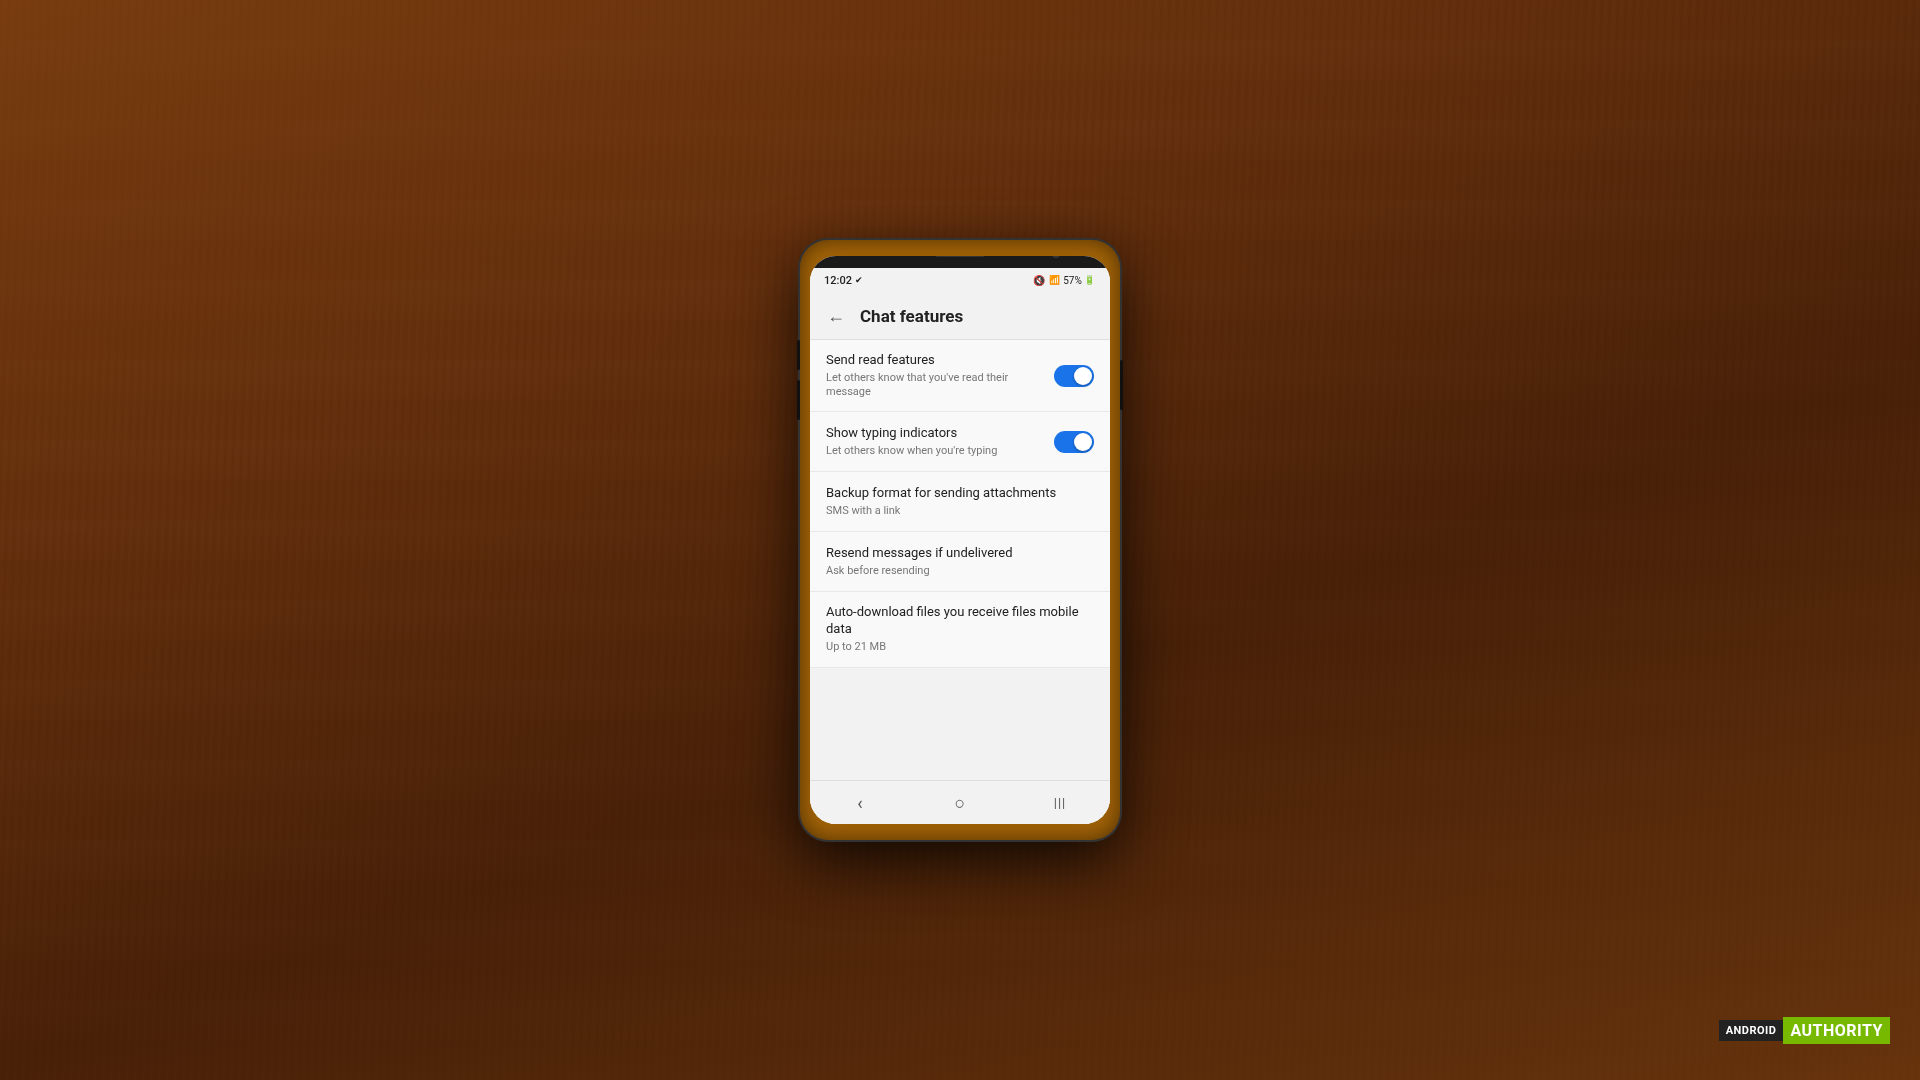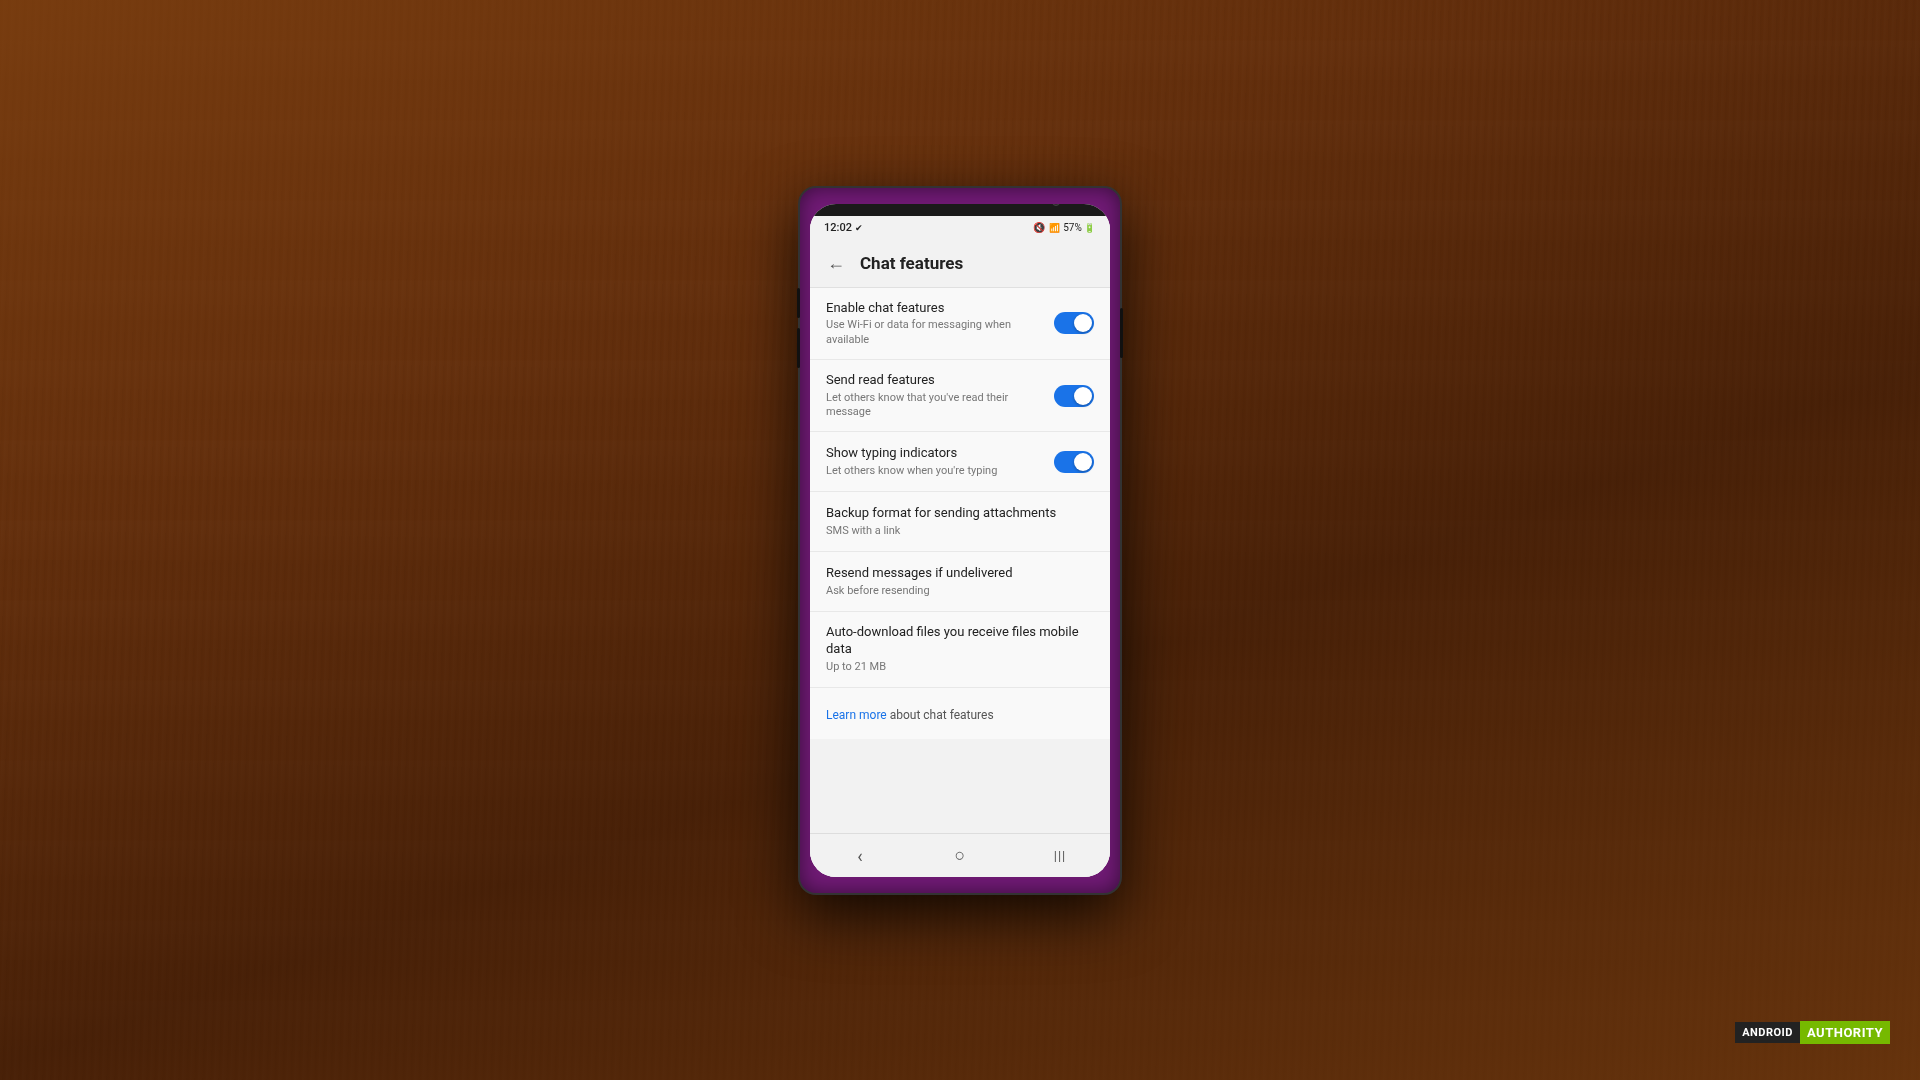--- a/index.html
+++ b/index.html
@@ -51,23 +51,23 @@
     .phone-wrapper {
       position: relative;
       z-index: 10;
       display: flex;
       align-items: center;
       justify-content: center;
     }
 
     .phone {
       width: 320px;
-      height: 705px;
-      background: #701a75;
-      border-radius: 16px;
+      height: 600px;
+      background: #a16207;
+      border-radius: 28px;
       position: relative;
       box-shadow:
         0 0 0 2px #333,
         0 20px 60px rgba(0,0,0,0.8),
         inset 0 0 20px rgba(0,0,0,0.5);
     }
 
     
     .phone-screen {
       position: absolute;
@@ -323,21 +323,21 @@
       color: #fff;
       font-size: 11px;
       font-weight: 700;
       padding: 4px 7px;
       letter-spacing: 0.5px;
     }
 
     .watermark-authority {
       background: #76b900;
       color: #fff;
-      font-size: 13px;
+      font-size: 16px;
       font-weight: 700;
       padding: 4px 7px;
       letter-spacing: 0.5px;
     }
 
     
     .phone-side-button {
       position: absolute;
       background: #111;
       border-radius: 2px;
@@ -400,29 +400,20 @@
         </div>
 
         <div class="toolbar">
           <div class="back-button">←</div>
           <div class="toolbar-title">Chat features</div>
         </div>
 
         <div class="settings-list">
 
 
-          <div class="setting-item">
-            <div class="setting-item-text">
-              <div class="setting-item-title">Enable chat features</div>
-              <div class="setting-item-desc">Use Wi-Fi or data for messaging when available</div>
-            </div>
-            <div class="toggle on">
-              <div class="toggle-thumb"></div>
-            </div>
-          </div>
 
           <div class="setting-item">
             <div class="setting-item-text">
               <div class="setting-item-title">Send read features</div>
               <div class="setting-item-desc">Let others know that you've read their message</div>
             </div>
             <div class="toggle on">
               <div class="toggle-thumb"></div>
             </div>
           </div>
@@ -451,25 +442,20 @@
             </div>
           </div>
 
           <div class="setting-item">
             <div class="setting-item-text">
               <div class="setting-item-title">Auto-download files you receive files mobile data</div>
               <div class="setting-item-desc">Up to 21 MB</div>
             </div>
           </div>
 
-          <div class="footer-section">
-            <span class="footer-link-text">
-              <span class="footer-link">Learn more</span><span> about chat features</span>
-            </span>
-          </div>
 
         </div>
 
         <div class="nav-bar">
           <div class="nav-btn">‹</div>
           <div class="nav-btn">○</div>
           <div class="nav-btn" style="font-size:13px; letter-spacing:1px;">|||</div>
         </div>
 
       </div>

